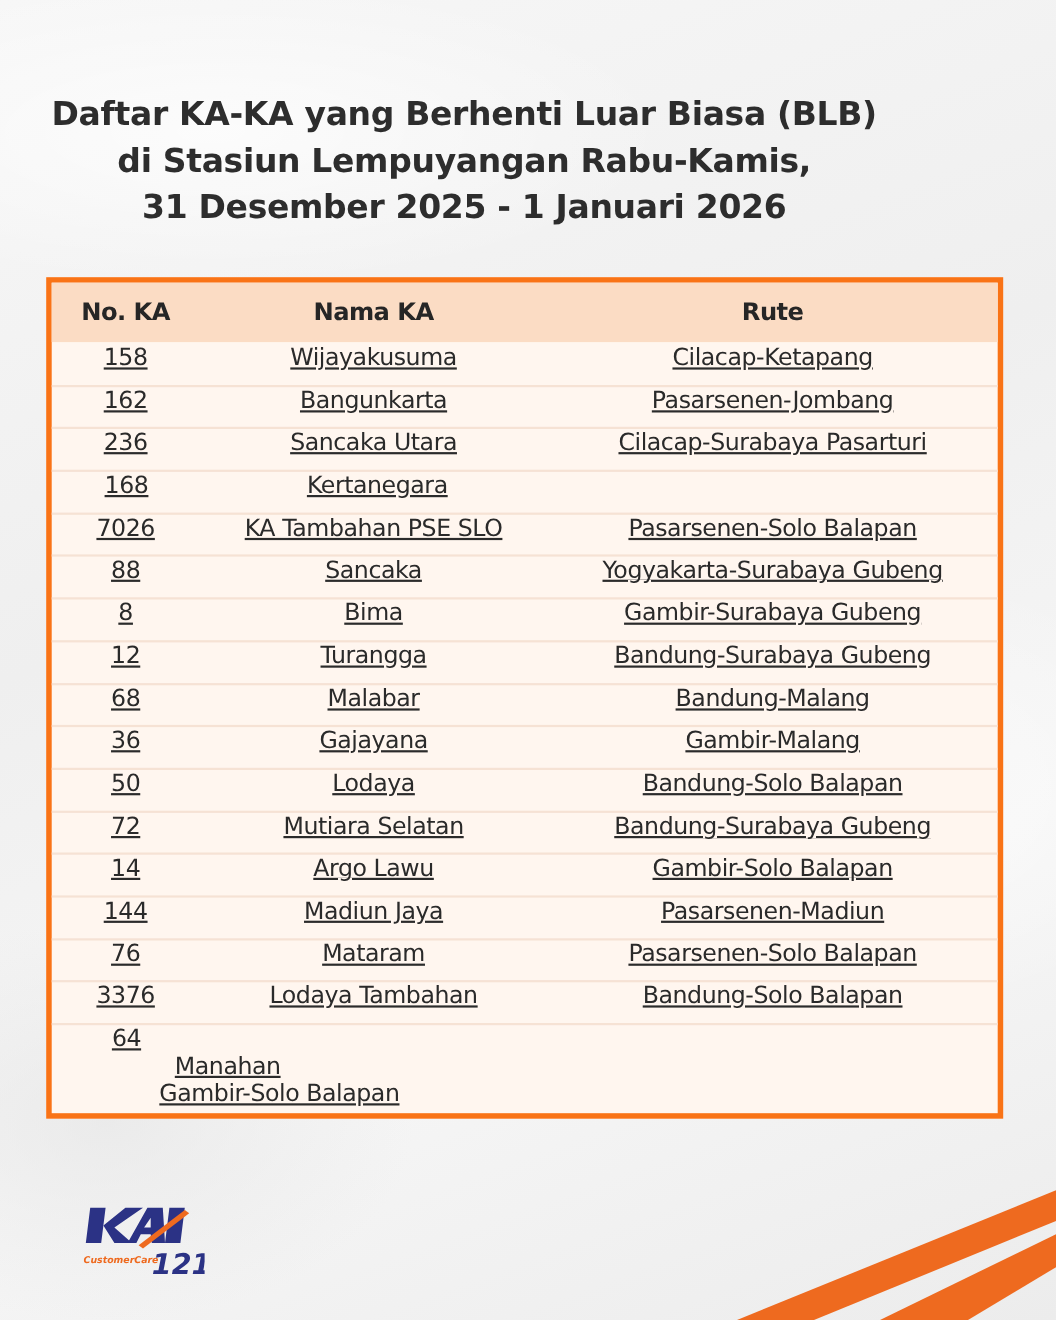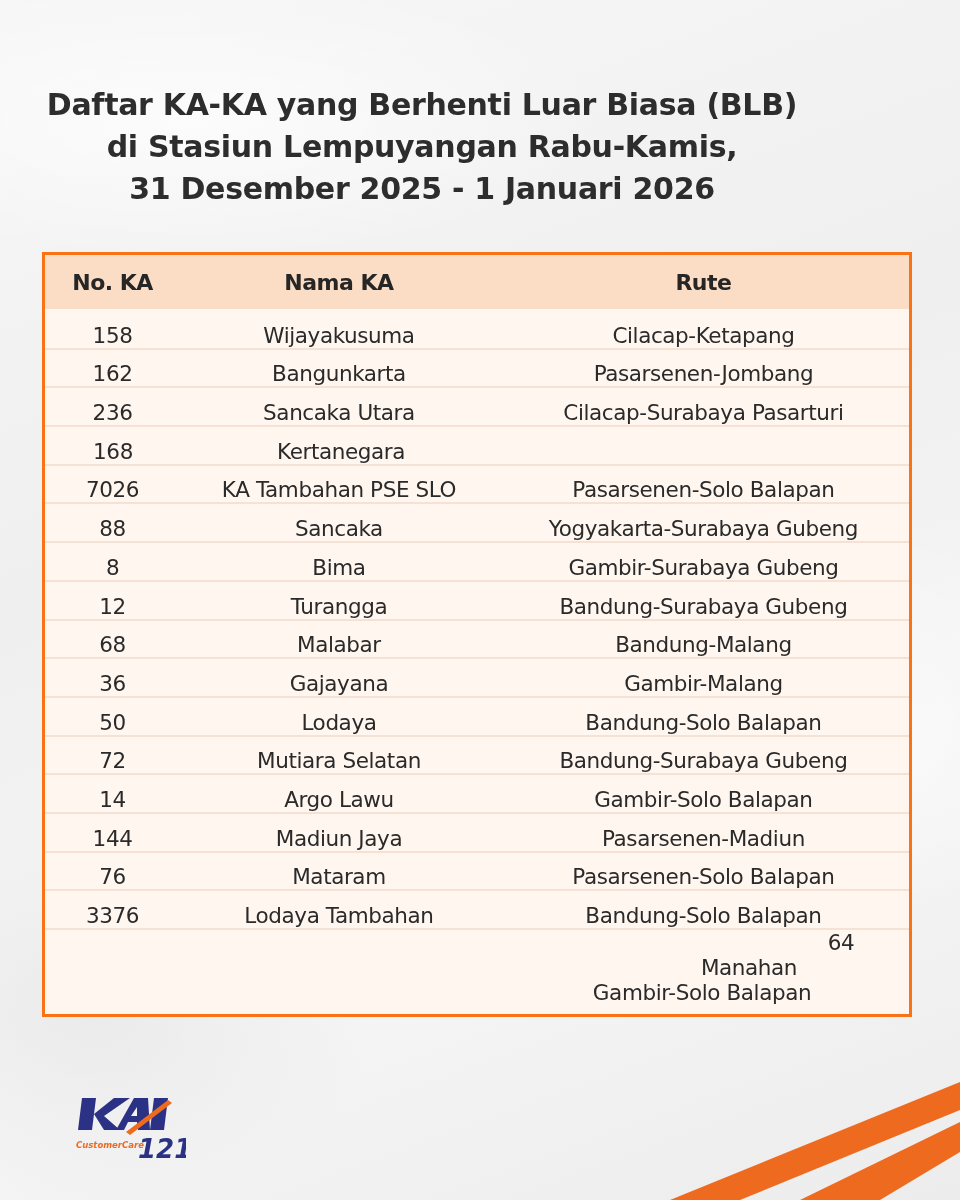--- a/index.html
+++ b/index.html
@@ -40,21 +40,21 @@
     }
     .title div { white-space: nowrap; }
 
     .table-wrap {
       position: absolute;
       left: 42px;
       top: 252px;
       width: 870px;
       height: 765px;
       background: #fff6ef;
-      border: 3px solid #f97316;
+      border: 5px solid #f97316;
       z-index: 2;
       box-sizing: border-box;
     }
     .thead {
       display: flex;
       height: 54px;
       background: #fbdcc4;
       align-items: center;
     }
     .th {
@@ -66,23 +66,24 @@
     }
     .c1 { width: 136px; }
     .c2 { width: 320px; }
     .c3 { width: 414px; }
     .tbody {
       padding-top: 2px;
     }
     .tr {
       display: flex;
       height: 38.7px;
-      align-items: flex-end;
+      align-items: flex-start;
       border-bottom: 2px solid #f6e2d4;
       box-sizing: border-box;
+      text-decoration: underline;
     }
     .tr:last-child { border-bottom: none; flex-direction: column; }
     .td {
       font-size: 21.5px;
       color: #2a2a2a;
       text-align: center;
       white-space: nowrap;
       letter-spacing: -0.4px;
     }
 

